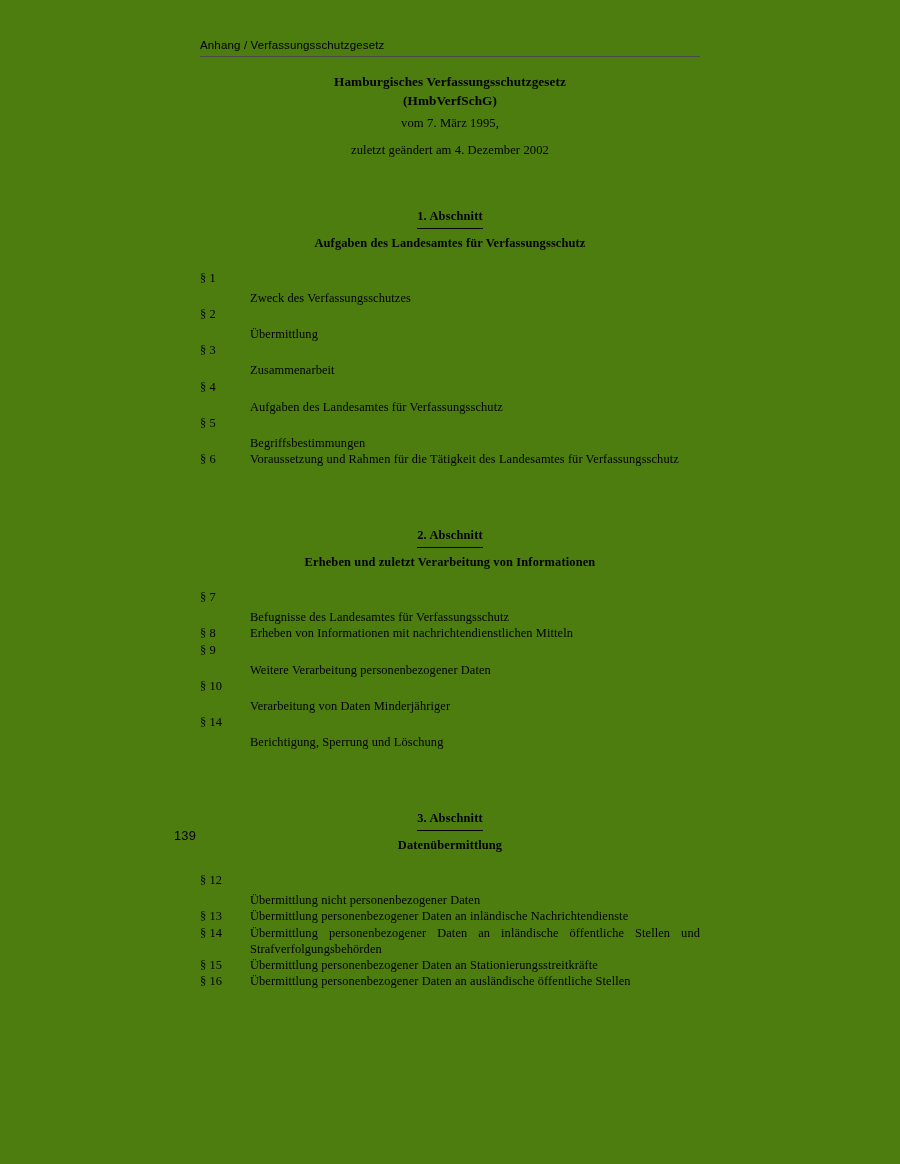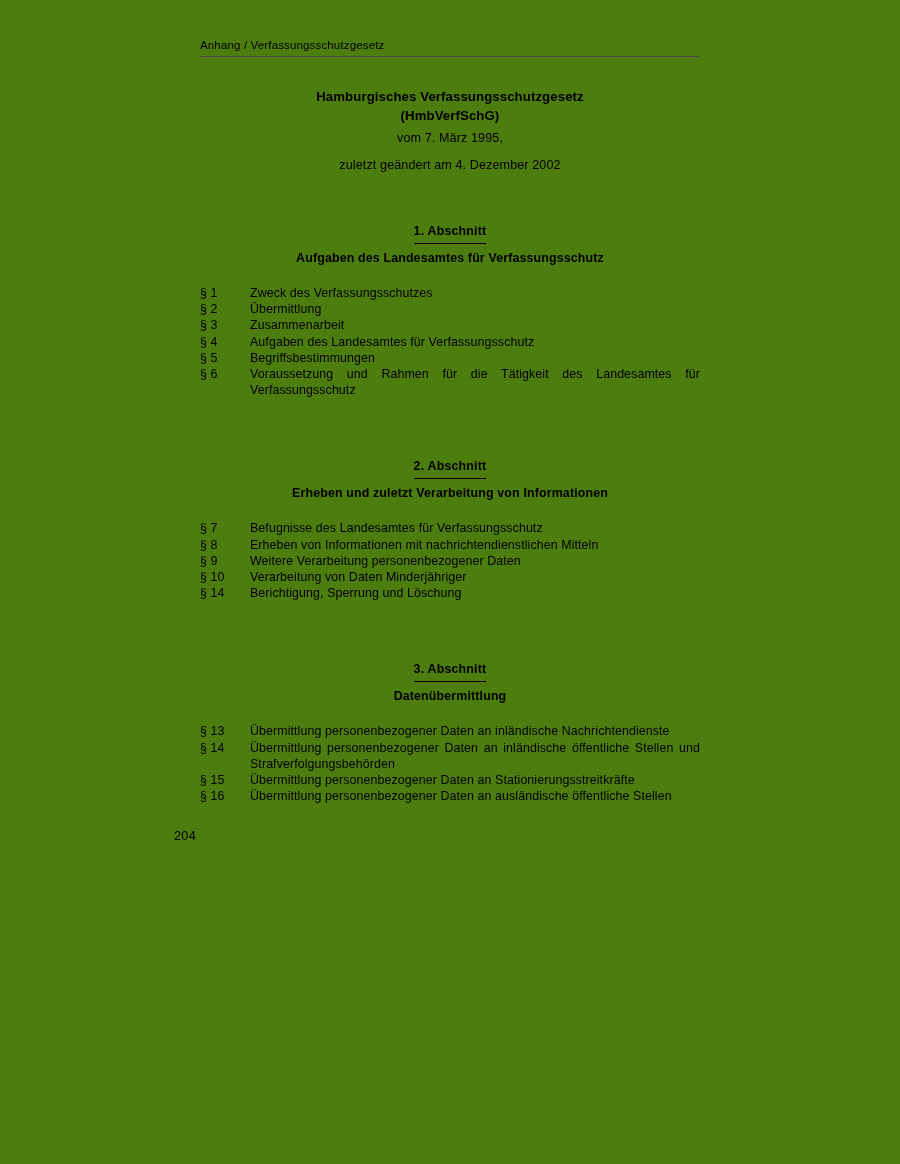--- a/index.html
+++ b/index.html
@@ -37,22 +37,23 @@
   .running-header .rh-rule {
     width: 100%;
     height: 1px;
     background: #4a4a4a;
   }
 
   
   .doc {
     position: absolute;
     left: 200px;
-    top: 87px;
+    top: 72px;
     width: 500px;
+    font-family: Liberation Serif, serif;
   }
 
   
   .doc-title {
     text-align: center;
     font-weight: bold;
     font-size: 13.2px;
     line-height: 19px;
     letter-spacing: 0.1px;
   }
@@ -105,20 +106,21 @@
   }
   .entry .etext {
     flex: 1 1 auto;
     text-align: justify;
     text-justify: inter-word;
     letter-spacing: 0.1px;
     hyphens: manual;
   }
   .entry .etext.nowrapjust {
     text-align: left;
+    margin-top: 20px;
   }
 
   
   .folio {
     position: absolute;
     left: 174px;
     top: 828px;
     font-size: 12.8px;
     line-height: 16px;
     letter-spacing: 0.2px;
@@ -214,35 +216,39 @@
 
     <div class="sec-gap"></div>
 
     <div>
       <div class="section-head">
         <div><span class="sec-num">3. Abschnitt</span></div>
         <div class="sec-title">Datenübermittlung</div>
       </div>
       <div class="entry-list">
         <div class="entry">
+          <span class="marker">§ 12</span>
+          <span class="etext nowrapjust">Übermittlung nicht personenbezogener Daten</span>
+        </div>
+        <div class="entry">
           <span class="marker">§ 13</span>
           <span class="etext">Übermittlung personenbezogener Daten an inländische Nachrichtendienste</span>
         </div>
         <div class="entry">
           <span class="marker">§ 14</span>
           <span class="etext">Übermittlung personenbezogener Daten an inländische öffentliche Stellen und Strafverfolgungsbehörden</span>
         </div>
         <div class="entry">
           <span class="marker">§ 15</span>
           <span class="etext">Übermittlung personenbezogener Daten an Stationierungsstreitkräfte</span>
         </div>
         <div class="entry">
           <span class="marker">§ 16</span>
           <span class="etext">Übermittlung personenbezogener Daten an ausländische öffentliche Stellen</span>
         </div>
       </div>
     </div>
 
   </div>
 
-  <div class="folio">204</div>
+  <div class="folio">139</div>
 
 </div>
 
 </body></html>

